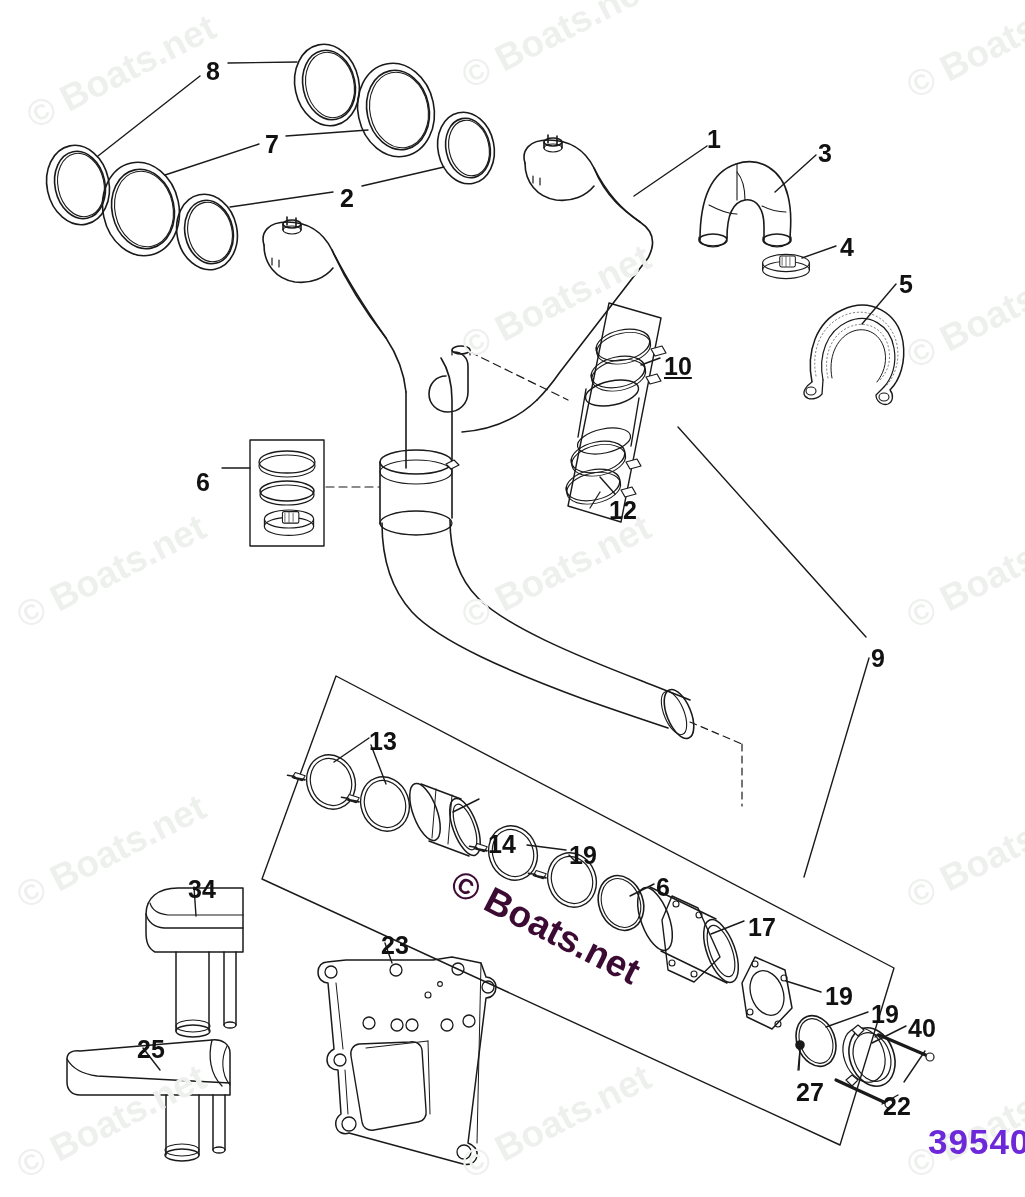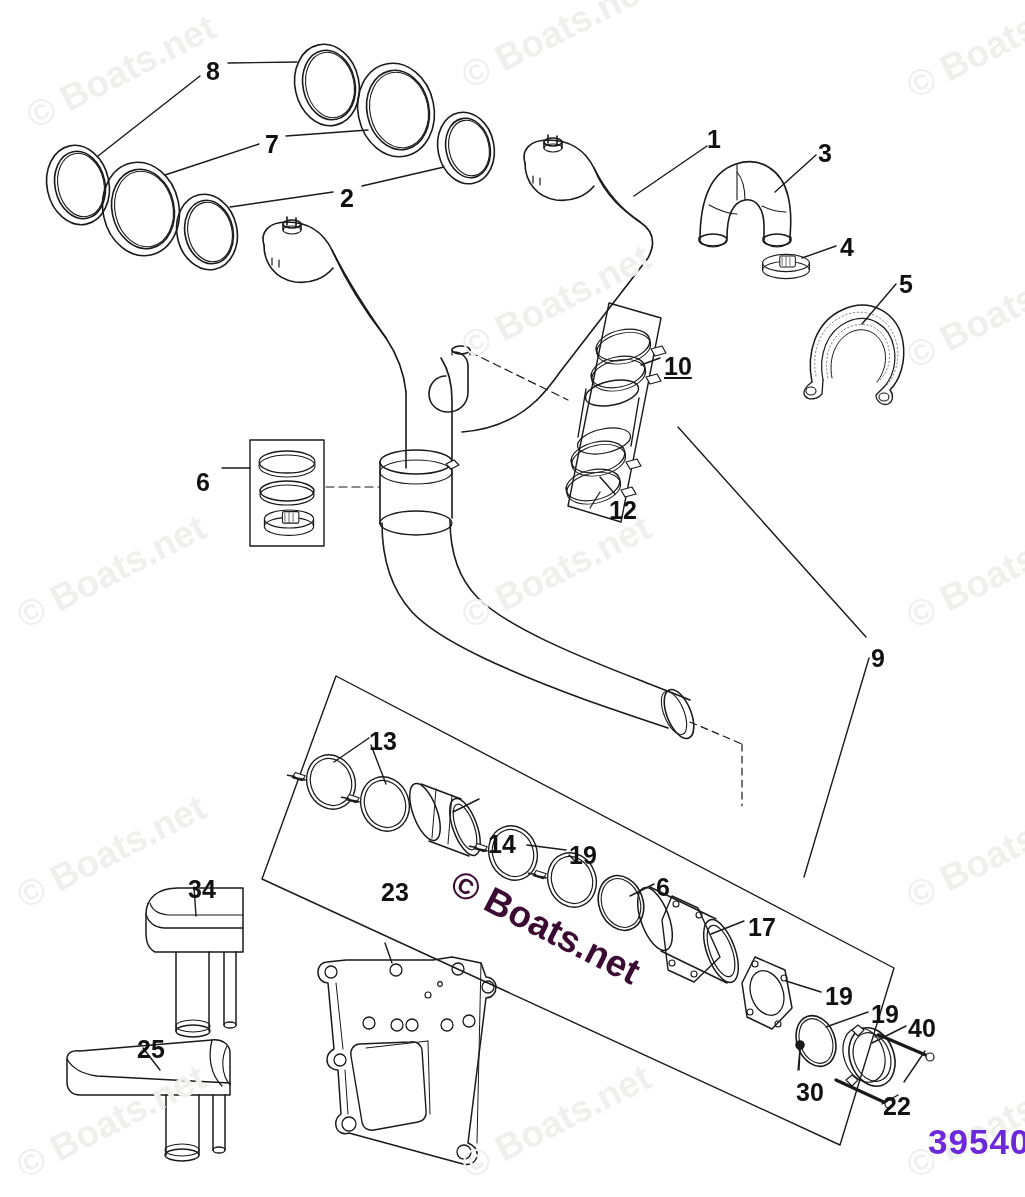--- a/index.html
+++ b/index.html
@@ -451,21 +451,21 @@
   <div class="callout" style="left:664px;top:352px;text-decoration:underline;">10</div>
   <div class="callout" style="left:609px;top:496px;">12</div>
   <div class="callout" style="left:369px;top:727px;">13</div>
   <div class="callout" style="left:488px;top:788px;margin-top:42px;">14</div>
   <div class="callout" style="left:569px;top:841px;">19</div>
   <div class="callout" style="left:656px;top:873px;">6</div>
   <div class="callout" style="left:748px;top:913px;">17</div>
   <div class="callout" style="left:825px;top:982px;">19</div>
   <div class="callout" style="left:871px;top:1000px;">19</div>
   <div class="callout" style="left:908px;top:1014px;">40</div>
-  <div class="callout" style="left:796px;top:1078px;">30</div>
+  <div class="callout" style="left:796px;top:1078px;">27</div>
   <div class="callout" style="left:883px;top:1092px;">22</div>
-  <div class="callout" style="left:381px;top:878px;">23</div>
+  <div class="callout" style="left:381px;top:931px;">23</div>
   <div class="callout" style="left:188px;top:875px;">34</div>
   <div class="callout" style="left:137px;top:1035px;text-align:center;">25</div>
 
   <div class="dwgno" style="left:928px;top:1122px;">39540</div>
 
 </div>
 
 </body></html>

